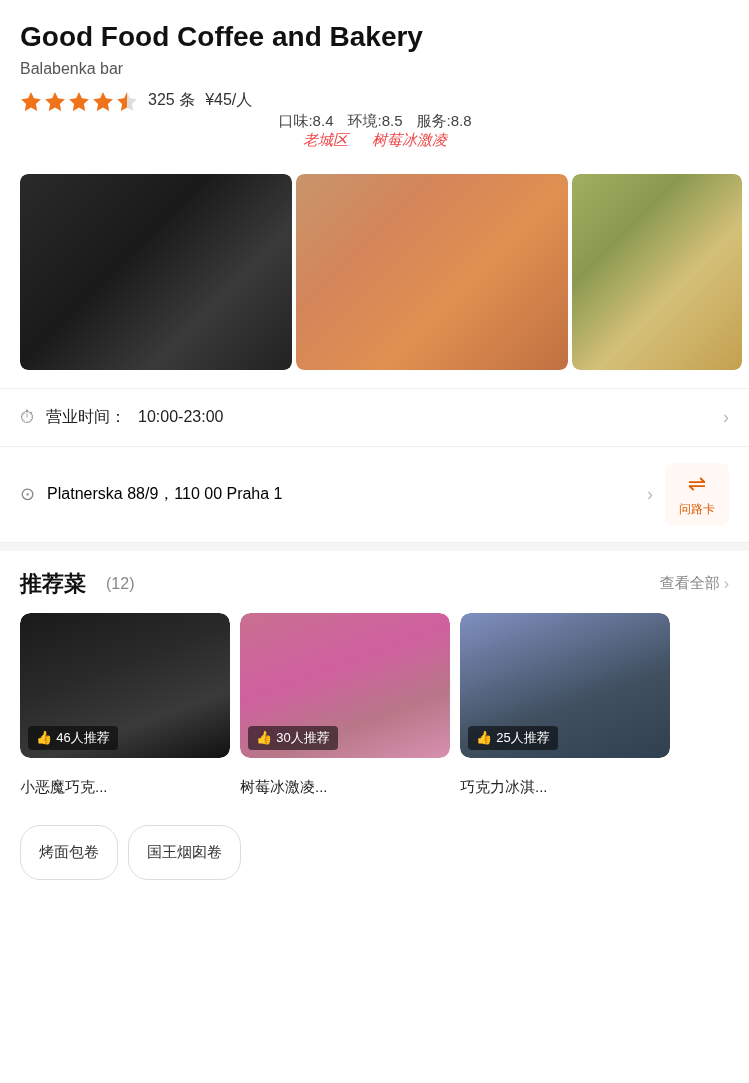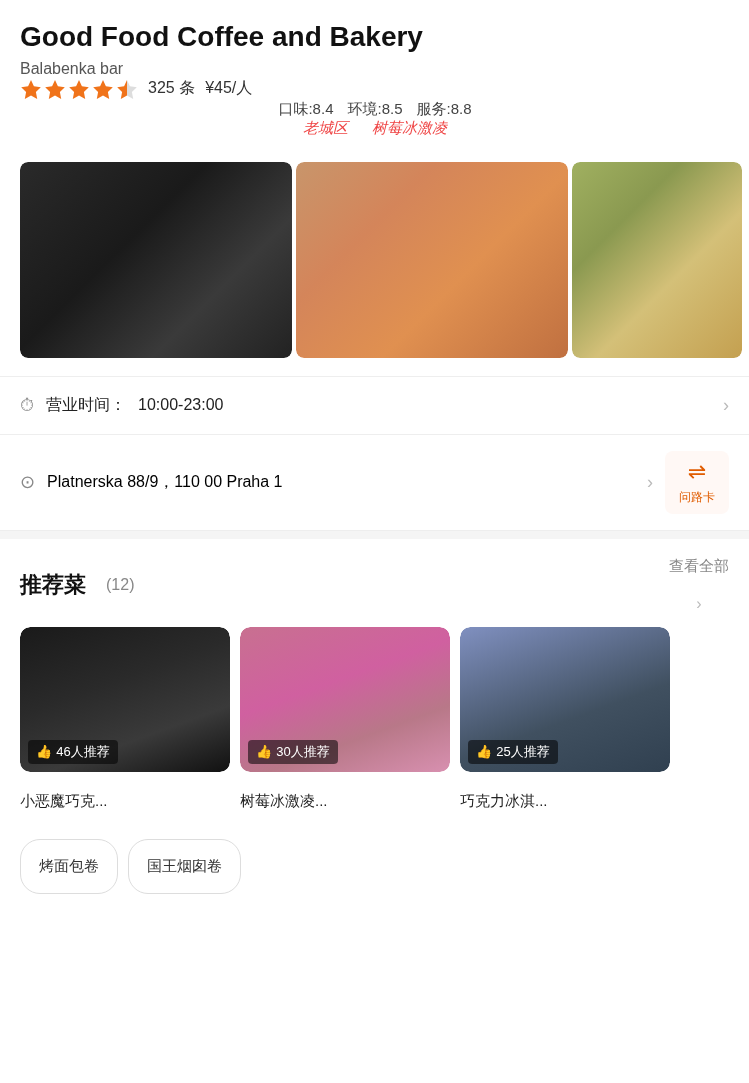--- a/index.html
+++ b/index.html
@@ -20,20 +20,21 @@
       font-size: 28px;
       font-weight: 700;
       color: #111;
       line-height: 1.2;
       margin-bottom: 6px;
     }
 
     .restaurant-subtitle {
       font-size: 16px;
       color: #555;
+      margin-bottom: 12px;
     }
 
     .rating-row {
       display: flex;
       align-items: center;
       gap: 10px;
     }
 
     .stars {
       display: flex;
@@ -217,24 +218,23 @@
     }
 
     .recommended-count {
       font-size: 16px;
       color: #888;
     }
 
     .see-all {
       display: flex;
       align-items: center;
-      gap: 19px;
+      gap: 4px;
       font-size: 15px;
       color: #888;
-      flex-direction: column;
     }
 
     .see-all-chevron {
       color: #bbb;
       font-size: 16px;
     }
 
     
     .food-cards {
       display: flex;

